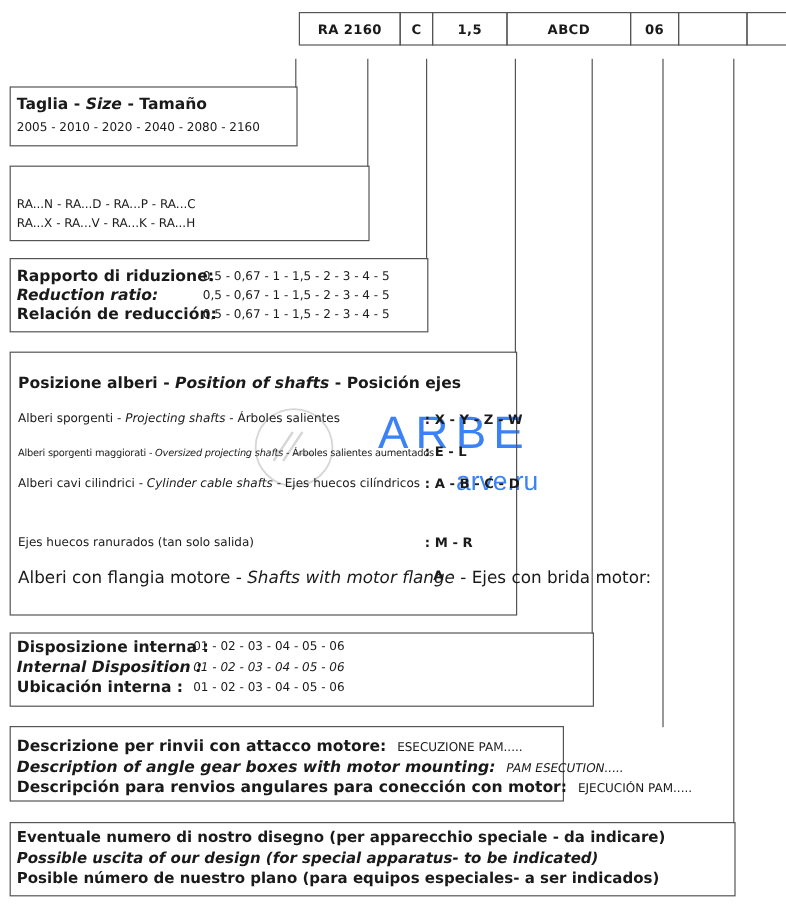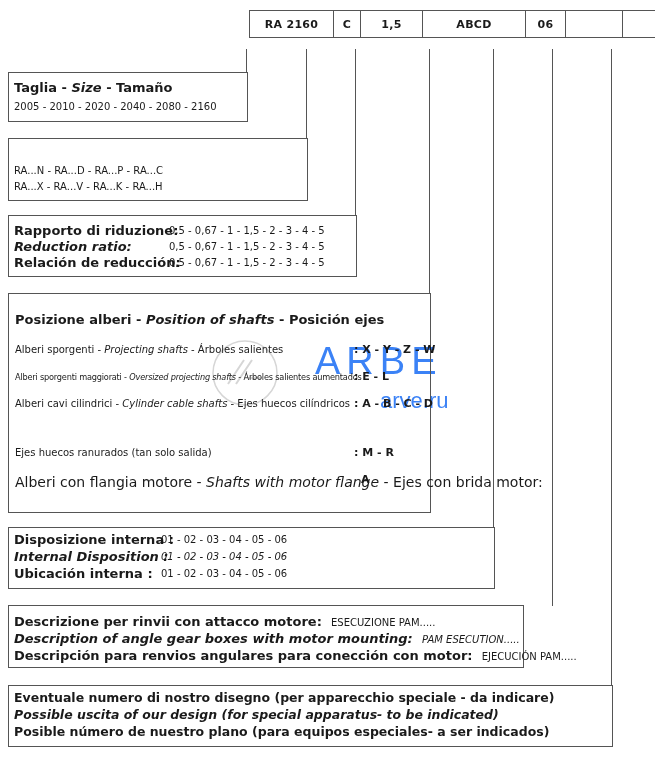--- a/index.html
+++ b/index.html
@@ -101,21 +101,21 @@
 
 <div class="box" style="top:527px;width:487px;height:62px;">
   <div class="row t-head" style="left:5px;top:4px;">Disposizione interna :</div>
   <div class="row t-small" style="left:152px;top:6px;">01 - 02 - 03 - 04 - 05 - 06</div>
   <div class="row t-head i" style="left:5px;top:21px;">Internal Disposition :</div>
   <div class="row t-small i" style="left:152px;top:23px;">01 - 02 - 03 - 04 - 05 - 06</div>
   <div class="row t-head" style="left:5px;top:38px;">Ubicación interna :</div>
   <div class="row t-small" style="left:152px;top:40px;">01 - 02 - 03 - 04 - 05 - 06</div>
 </div>
 
-<div class="box" style="top:605px;width:516px;height:63px;">
+<div class="box" style="top:605px;width:462px;height:63px;">
   <div class="row" style="left:5px;top:5px;">
     <span class="t-head">Descrizione per rinvii con attacco motore:</span>
     <span class="t-small" style="margin-left:4px;">ESECUZIONE PAM.....</span>
   </div>
   <div class="row" style="left:5px;top:22px;">
     <span class="t-head i">Description of angle gear boxes with motor mounting:</span>
     <span class="t-small i" style="margin-left:4px;">PAM ESECUTION.....</span>
   </div>
   <div class="row" style="left:5px;top:39px;">
     <span class="t-head">Descripción para renvios angulares para conección con motor:</span>

